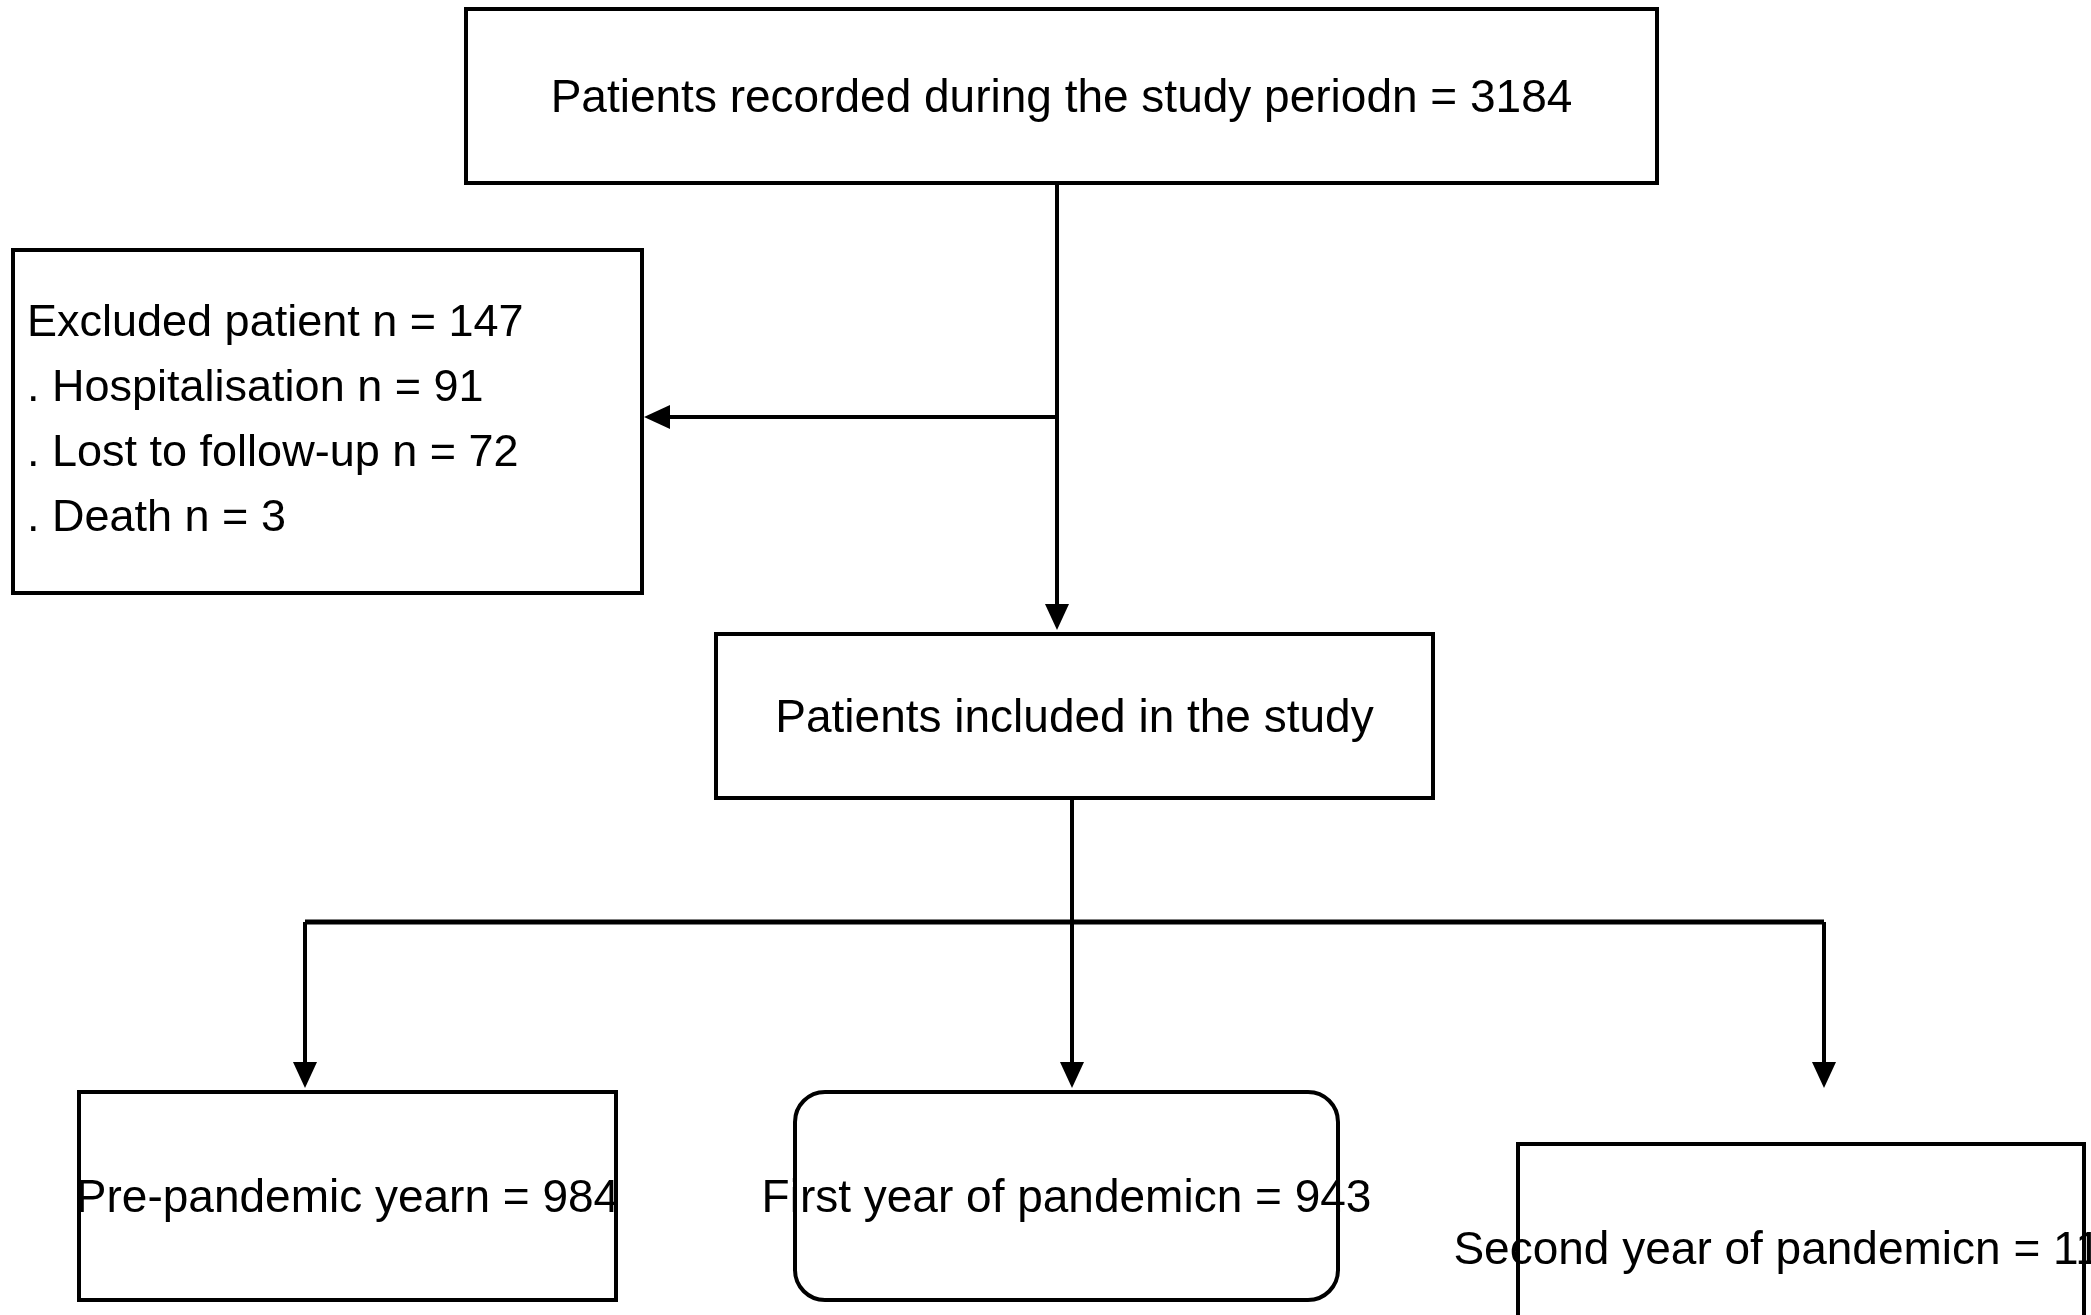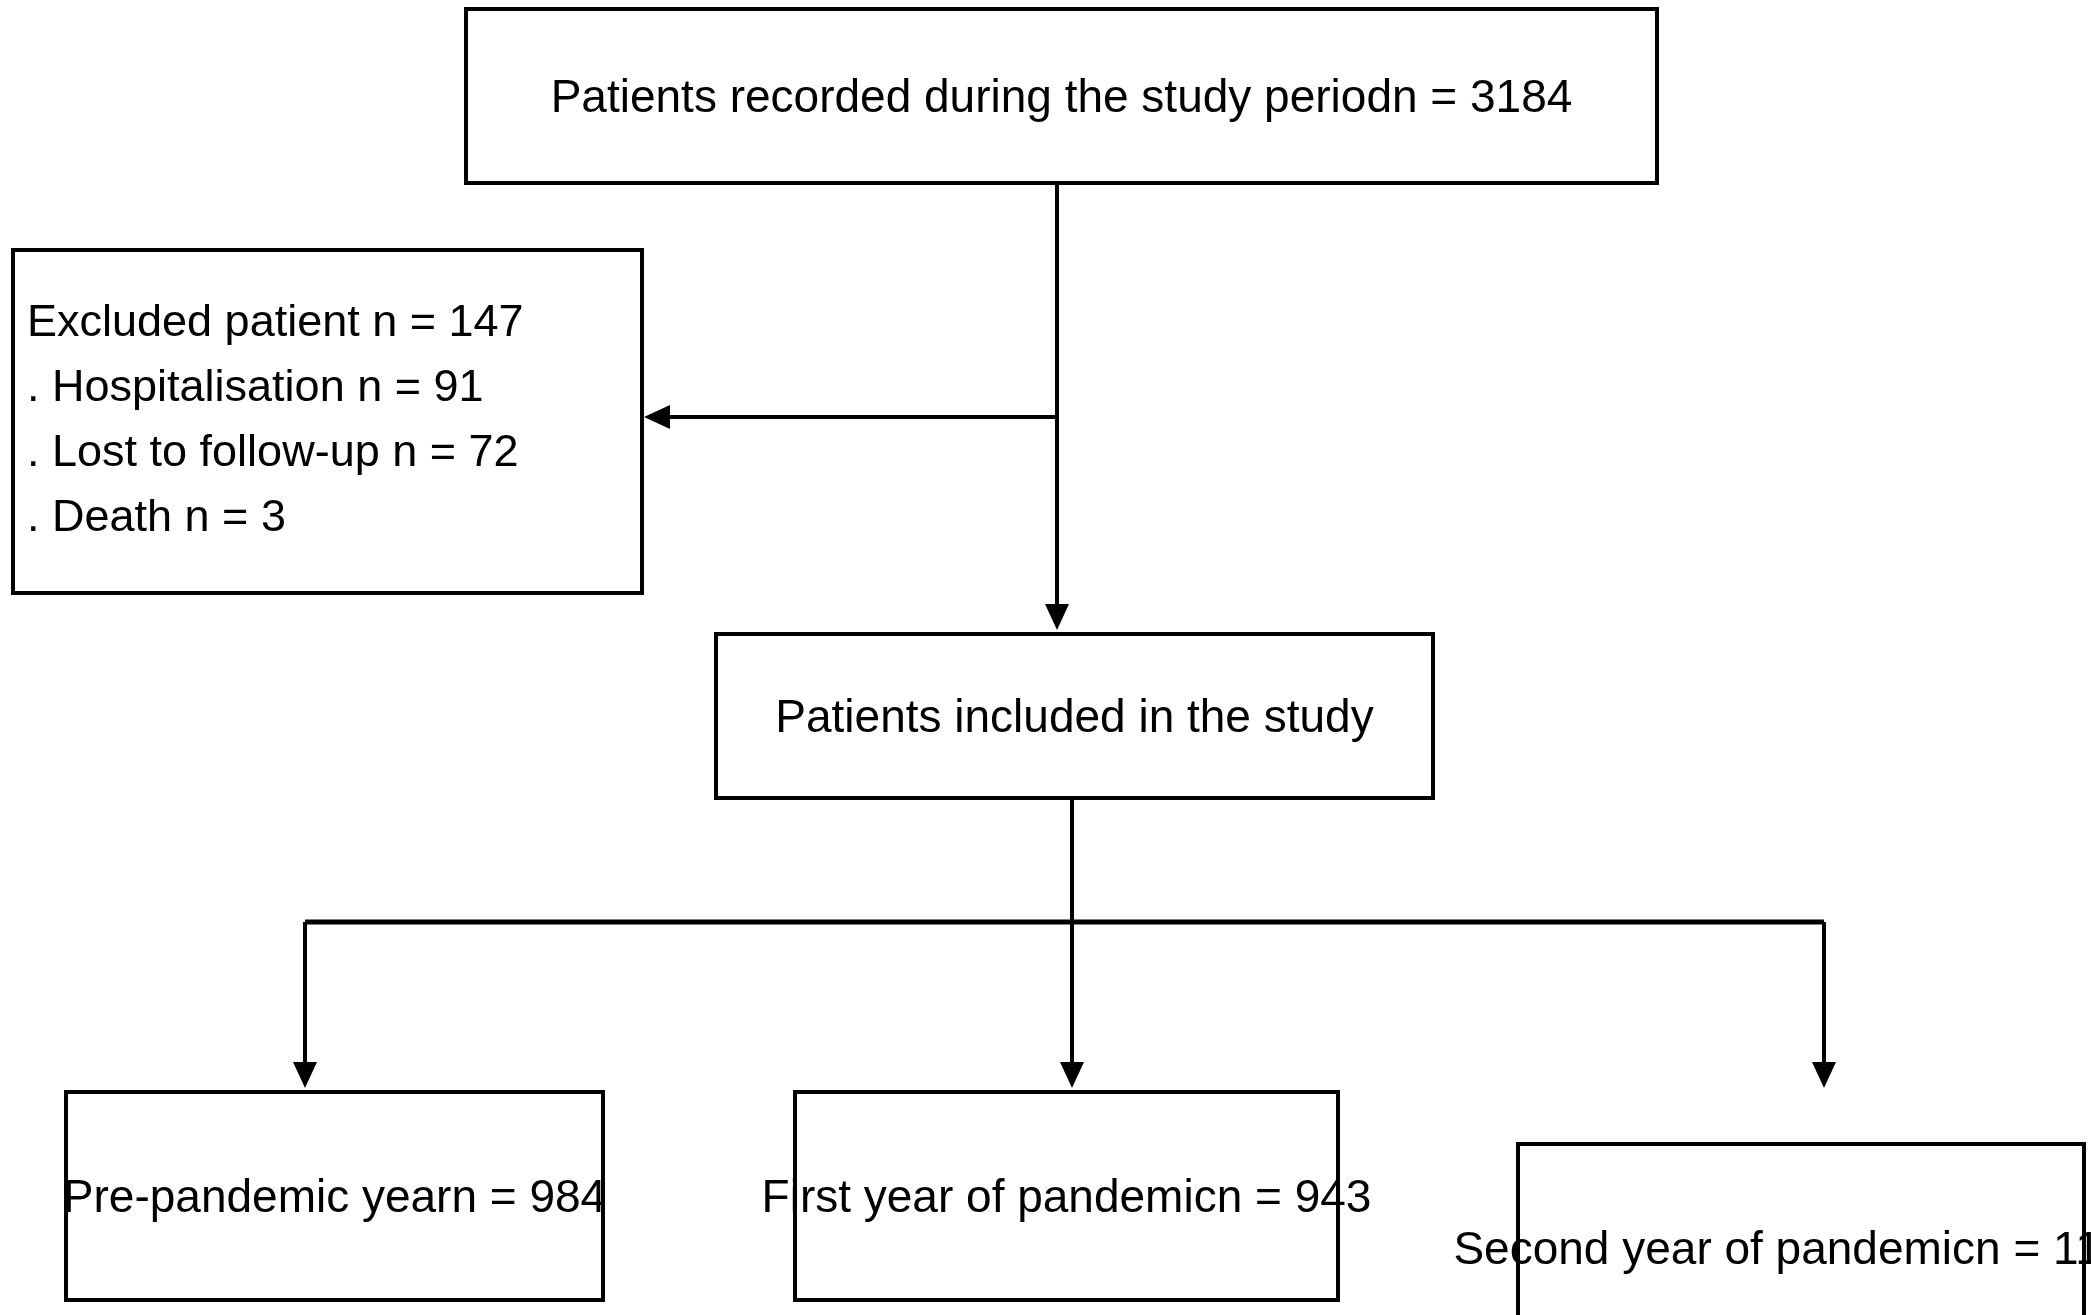--- a/index.html
+++ b/index.html
@@ -47,22 +47,22 @@
   }
   .box.list .line {
     font-size: 45px;
     line-height: 65px;
     text-align: left;
   }
   
   .box-recorded   { left: 464px;  top: 7px;    width: 1195px; height: 178px; }
   .box-excluded   { left: 11px;   top: 248px;  width: 633px;  height: 347px; }
   .box-included   { left: 714px;  top: 632px;  width: 721px;  height: 168px; }
-  .box-pre        { left: 64px;   top: 1090px; width: 541px;  height: 212px; }
-  .box-first      { left: 793px;  top: 1090px; width: 547px;  height: 212px; }
+  .box-pre        { left: 77px;   top: 1090px; width: 541px;  height: 212px; }
+  .box-first      { left: 793px;  top: 1090px; width: 547px;  height: 212px; border-radius: 32px; }
   .box-second     { left: 1516px; top: 1142px; width: 570px;  height: 212px; }
 </style>
 </head>
 <body>
 
 <div class="figure">
 
   <svg class="connectors" viewBox="0 0 2091 1315">
     <g stroke="#000000" stroke-width="4" fill="none">
 

